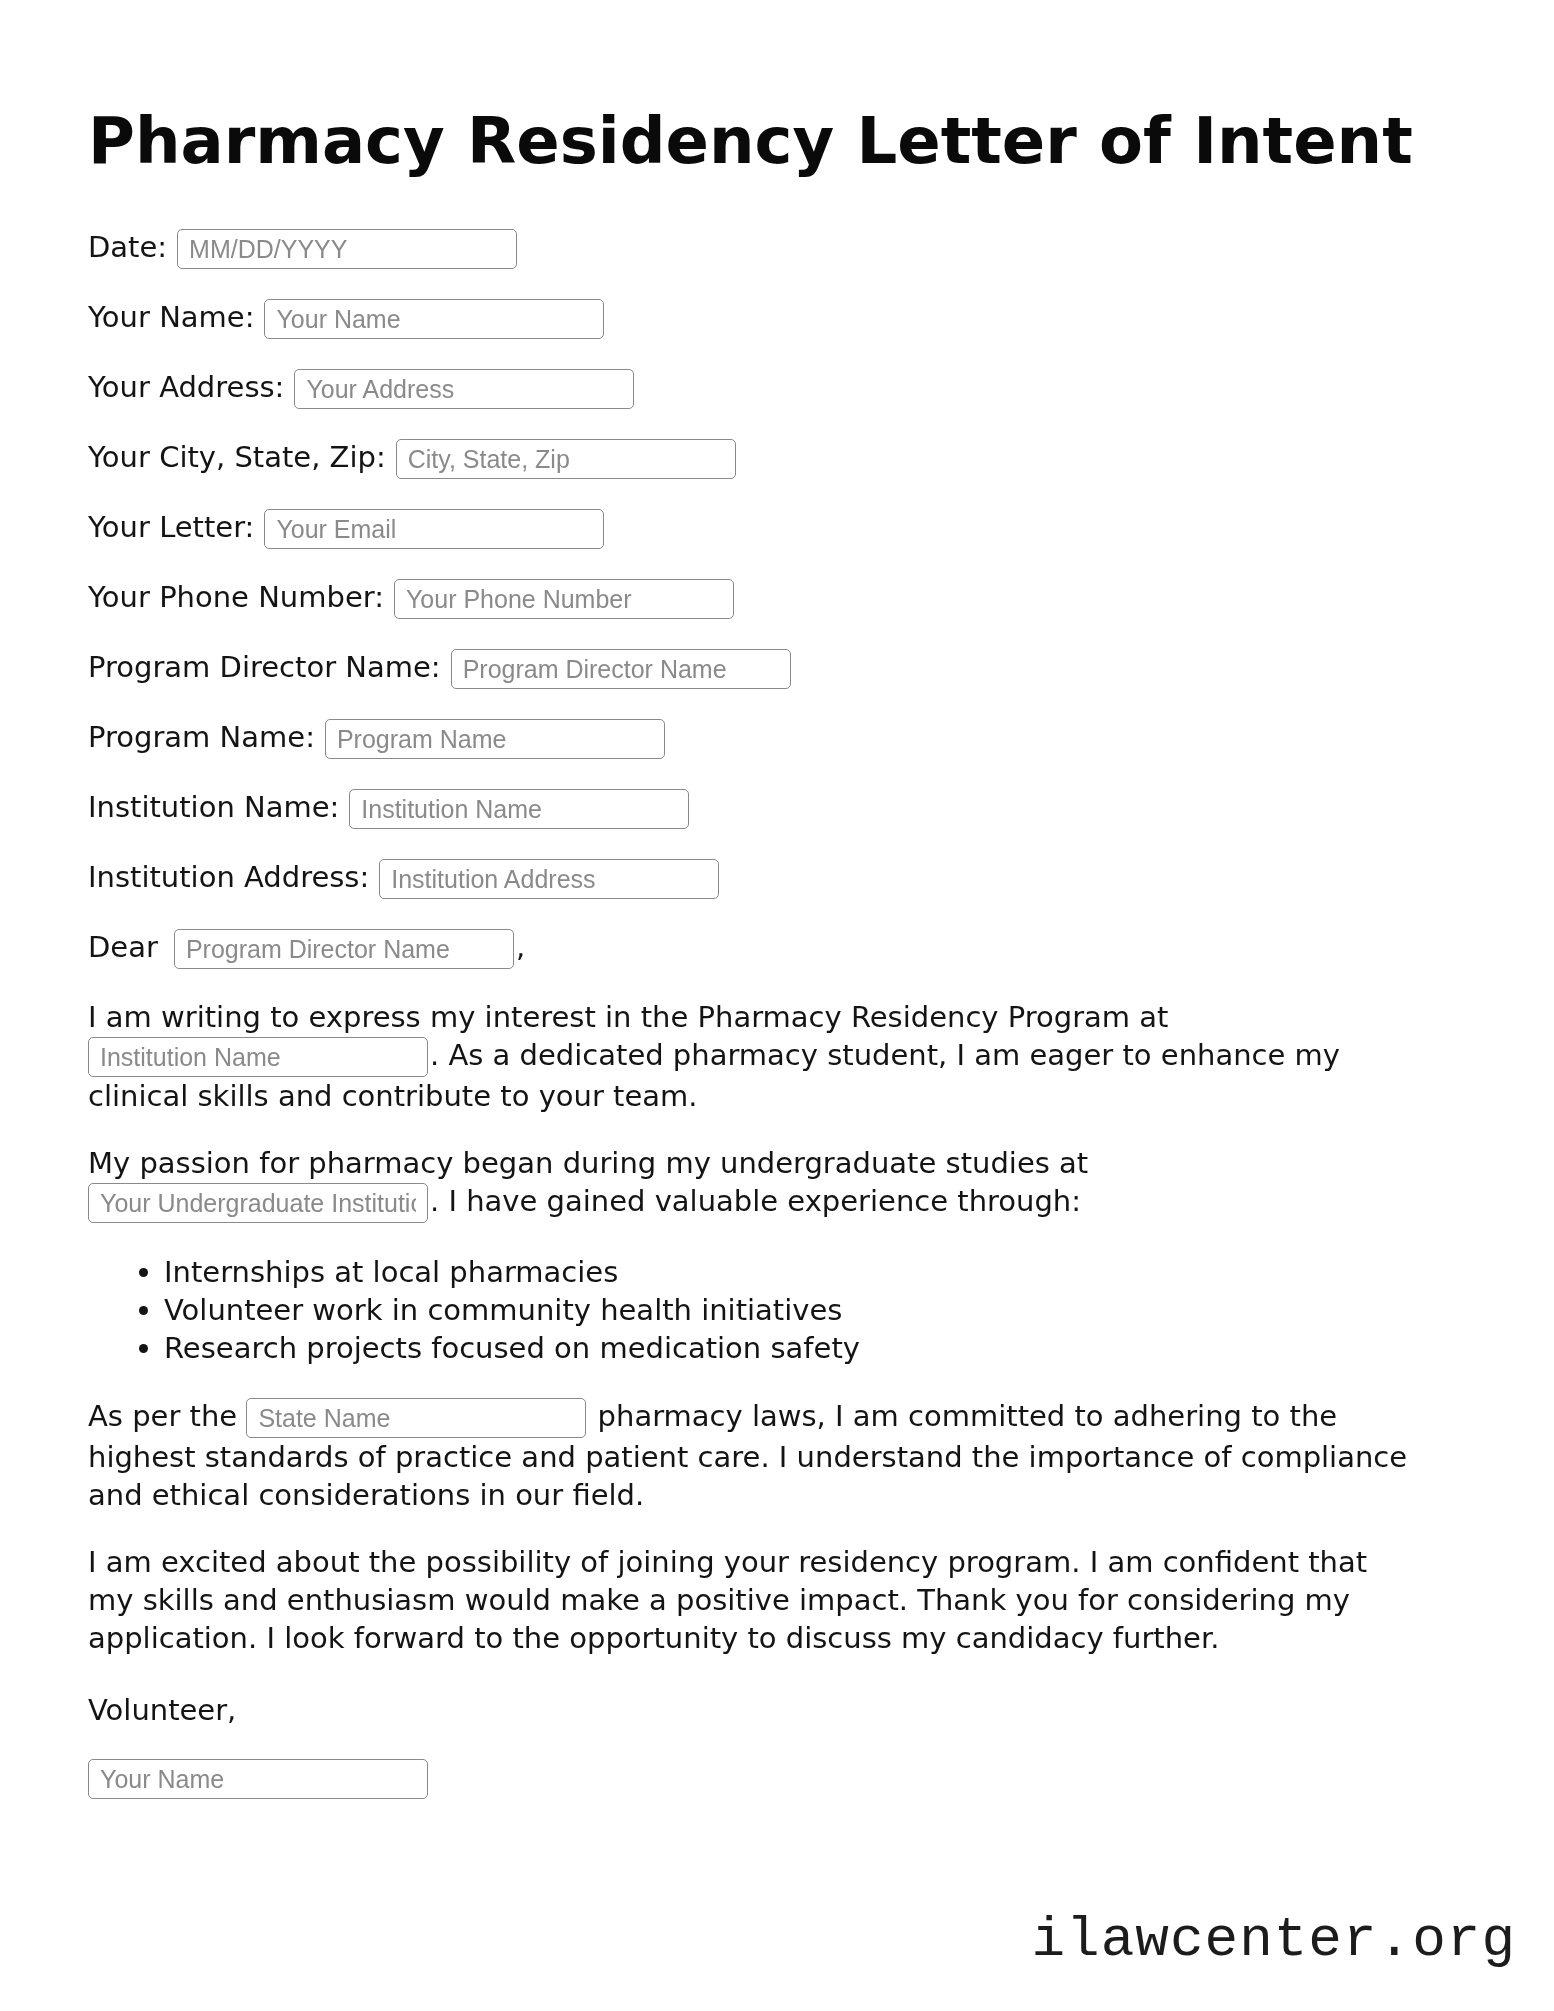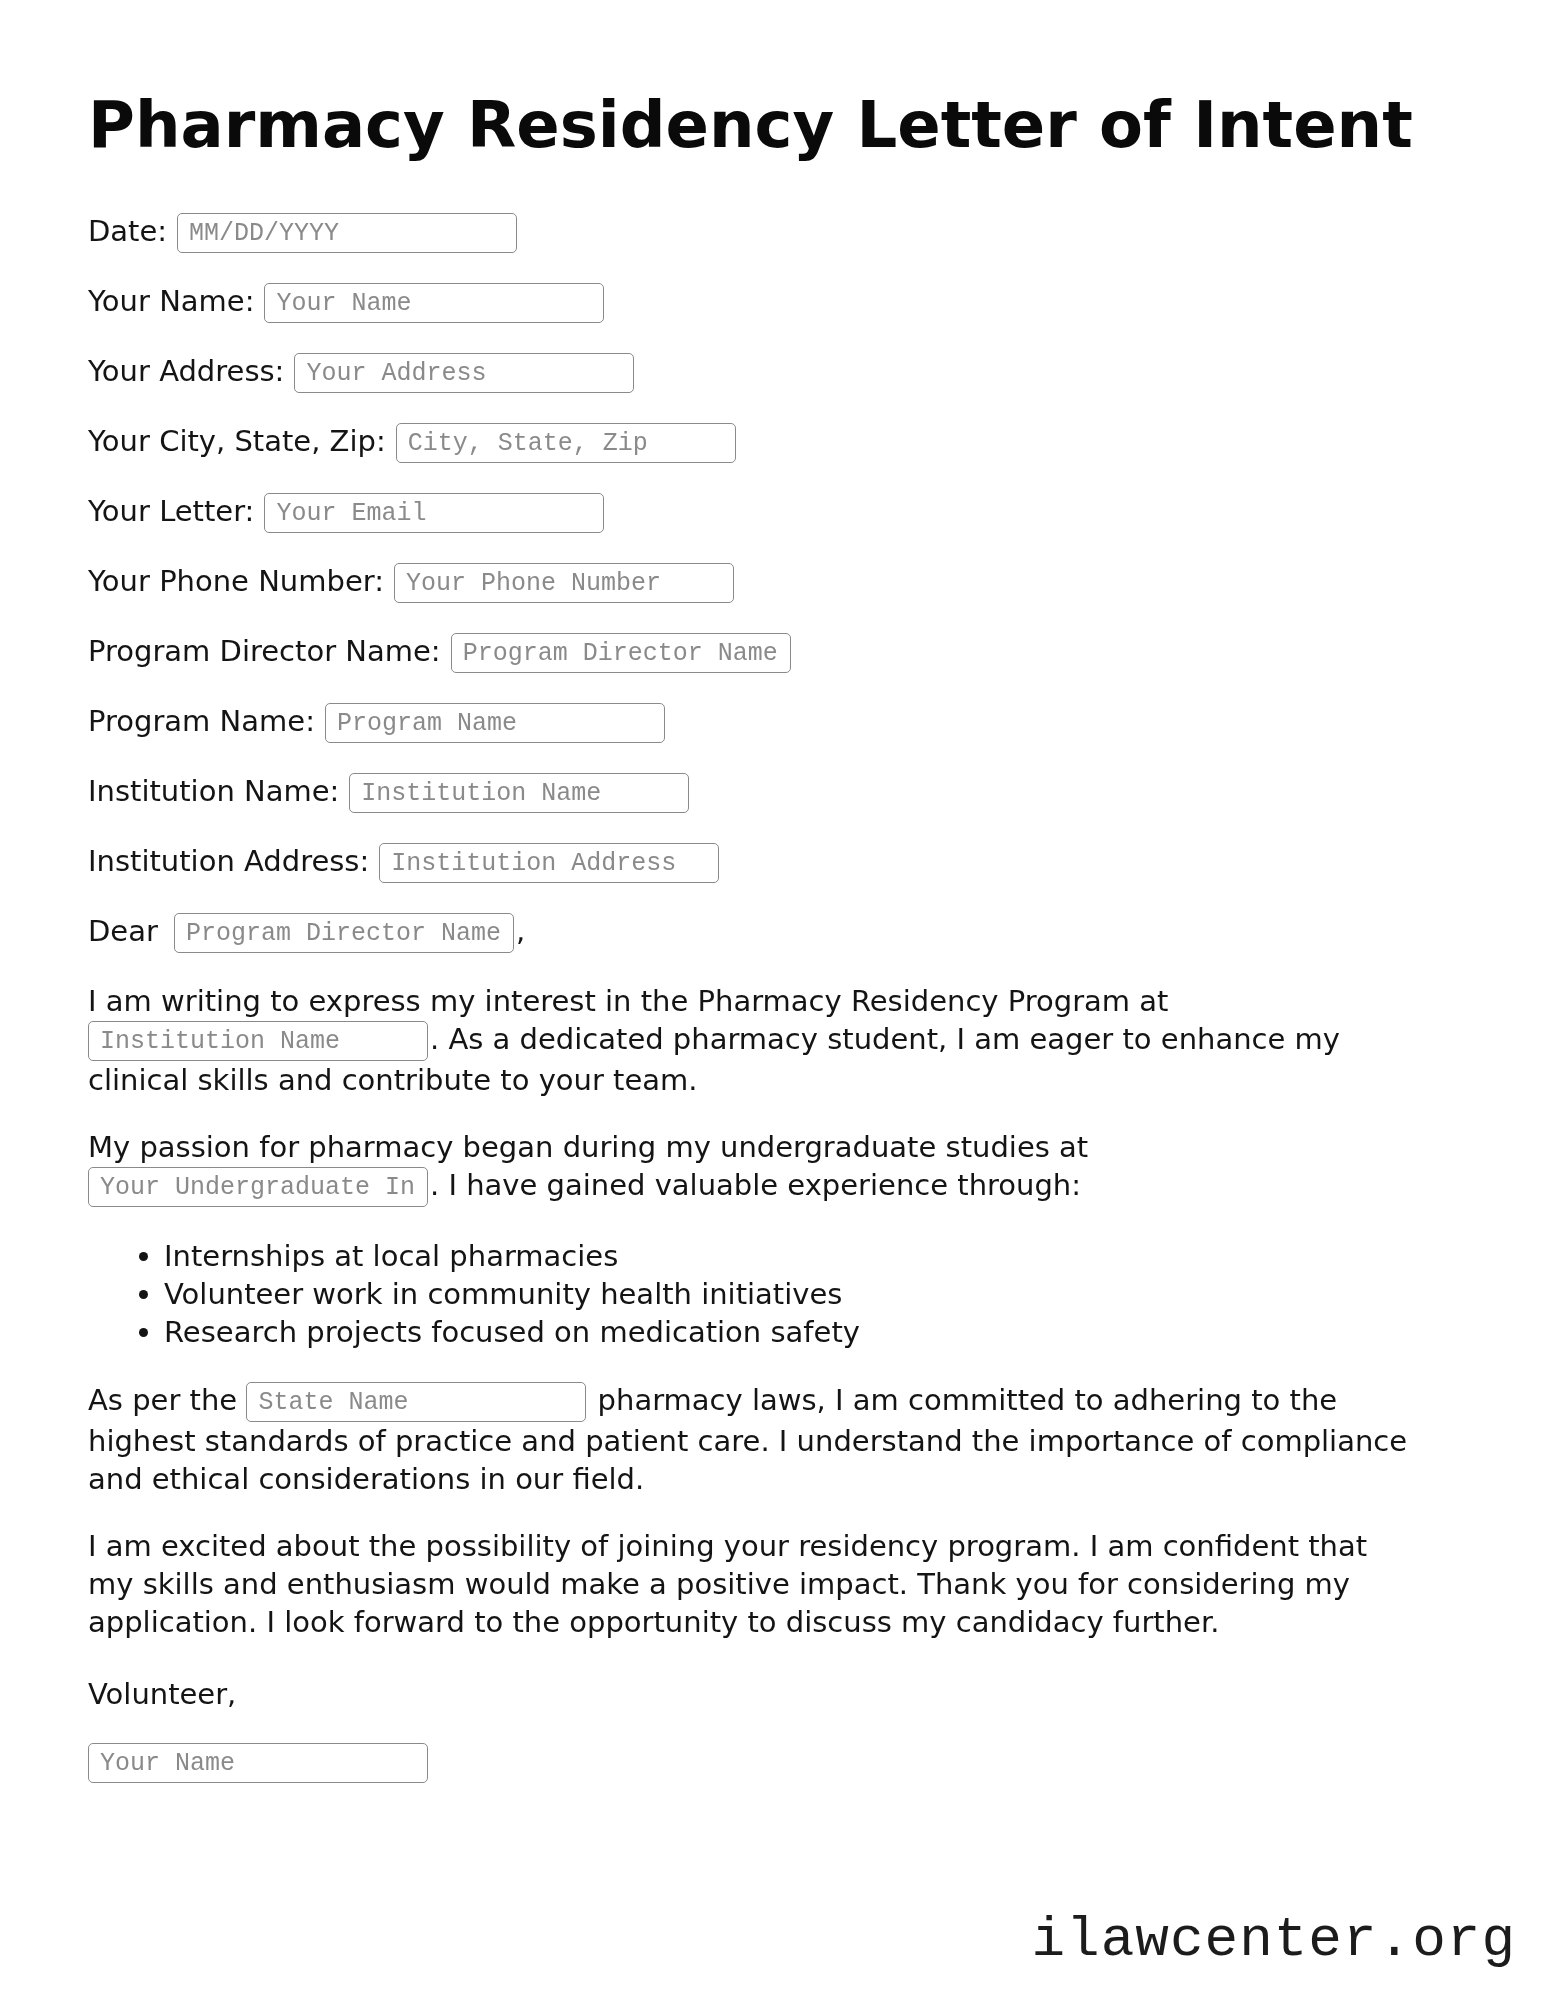--- a/index.html
+++ b/index.html
@@ -8,36 +8,36 @@
     width: 1554px;
     height: 2011px;
     background: #ffffff;
     color: #141414;
     font-family: "DejaVu Sans", sans-serif;
     font-size: 29px;
     overflow: hidden;
     position: relative;
   }
   main {
-    margin: 0 0 0 88px;
+    margin: 16px 0 0 88px;
     padding-top: 88px;
     width: 1330px;
   }
   h1 {
     font-size: 64px;
     line-height: 1.16;
     font-weight: bold;
     margin: 0 0 50px 0;
     color: #0a0a0a;
     white-space: nowrap;
   }
   p { margin: 29px 0; line-height: 38px; }
   .field-label { margin-right: 10px; }
   input {
-    font-family: Liberation Mono, monospace;
+    font-family: Liberation Sans, sans-serif;
     font-size: 25px;
     color: #555555;
     width: 340px;
     height: 40px;
     padding: 0 11px;
     border: 1.5px solid #8a8a8a;
     border-radius: 5px;
     background: #ffffff;
     vertical-align: middle;
     outline: none;

